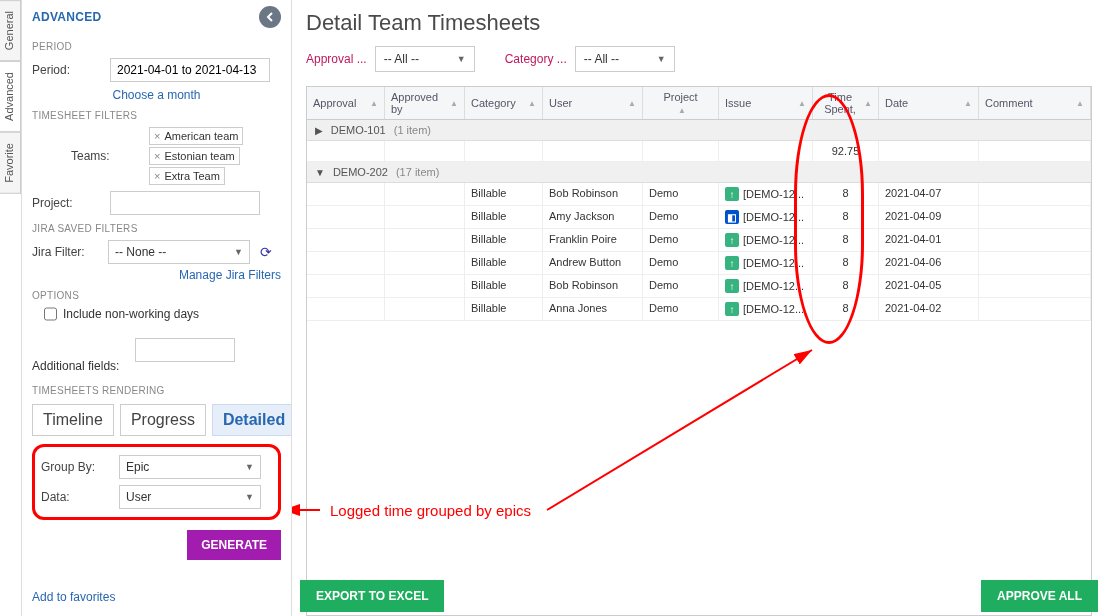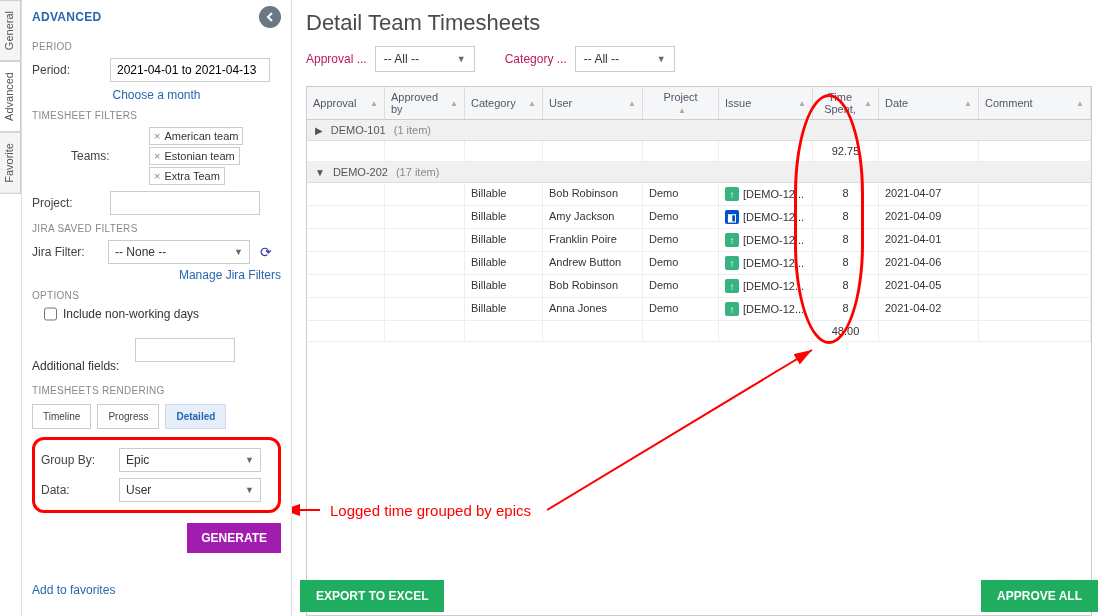--- a/index.html
+++ b/index.html
@@ -23,21 +23,21 @@
     .select-caret { margin-left: 6px; color: #666; font-size: 9px; }
     .teams-box { display: flex; flex-direction: column; gap: 2px; }
     .tag { border: 1px solid #ccc; padding: 2px 4px; font-size: 11px; display: inline-flex; align-items: center; gap: 4px; background: #fff; width: fit-content; }
     .tag .x { color: #888; cursor: pointer; }
     .link { color: #2767B0; cursor: pointer; }
     .link.right { display: block; text-align: right; margin-top: 4px; }
     .jirafilter-row { display: flex; align-items: center; gap: 6px; }
     .refresh-icon { color: #33a; cursor: pointer; font-size: 14px; margin-left: 4px; }
     .cb-row { display: flex; gap: 6px; margin: 6px 0 6px 12px; }
     .render-btns { display: flex; gap: 6px; margin: 8px 0; }
-    .render-btn { border: 1px solid #ccc; padding: 6px 10px; background: #fff; cursor: pointer; font-size: 10px; color: #444; }
+    .render-btn { border: 1px solid #ccc; padding: 6px 10px; background: #fff; cursor: pointer; font-size: 16px; color: #444; }
     .render-btn.active { background: #e6eef9; color: #2767B0; font-weight: 600; border-color: #ccdaf0; }
     .red-box { border: 3px solid red; border-radius: 12px; padding: 8px 6px; margin-top: 6px; }
     .gen-btn { background: #a21caf; color: #fff; border: none; padding: 8px 14px; font-weight: 600; cursor: pointer; font-size: 12px; float: right; margin-top: 10px; }
     .addfav { color: #2767B0; cursor: pointer; margin-top: 30px; display: inline-block; }
 
     .main { flex: 1; padding: 10px 14px 0 14px; display: flex; flex-direction: column; position: relative; }
     .page-title { font-size: 22px; color: #4a4a4a; margin-bottom: 10px; }
     .filters { display: flex; gap: 30px; margin-bottom: 14px; }
     .filter { display: flex; align-items: center; gap: 8px; }
     .flabel { font-size: 12px; color: #be185d; }
@@ -325,31 +325,20 @@
             <div class="td col-issue issue-cell">
               <span class="issue-ico green">↑</span>
               <span>[DEMO-12...</span>
             </div>
             <div class="td col-time time-cell">8</div>
             <div class="td col-date">2021-04-02</div>
             <div class="td col-comment"></div>
           </div>
         </div>
 
-      <div class="data-row">
-        <div class="td col-approval"></div>
-          <div class="td col-approvedby"></div>
-          <div class="td col-category"></div>
-          <div class="td col-user"></div>
-          <div class="td col-project"></div>
-          <div class="td col-issue"></div>
-        <div class="td col-time time-cell">48.00</div>
-        <div class="td col-date"></div>
-          <div class="td col-comment"></div>
-      </div>
     </div>
 
     <div class="red-circle" style="top:94px; left:502px; width:70px; height:250px;"></div>
     <svg class="anno" style="top:0; left:0;" width="800" height="616">
       <defs>
           <marker id="ah" markerWidth="10" markerHeight="10" refX="9" refY="3" orient="auto">
             <path d="M0,0 L0,6 L9,3 z" fill="red"></path>
           </marker>
         </defs>
       <line x1="255" y1="510" x2="520" y2="350" stroke="red" stroke-width="2" marker-end="url(#ah)"></line>

